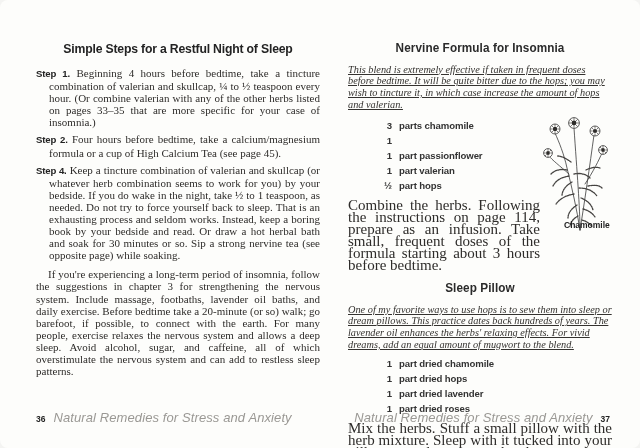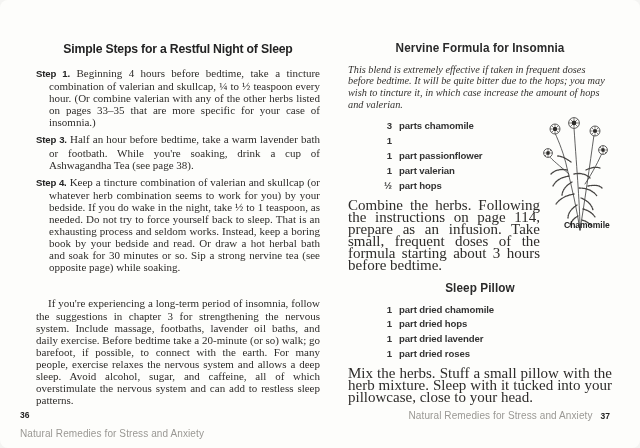--- a/index.html
+++ b/index.html
@@ -31,36 +31,36 @@
   .body-text {
     font: 11px/12.1px "Liberation Serif", serif;
     color: #2e2c2a; text-align: justify;
   }
   .step { margin-bottom: 5px; padding-left: 13px; text-indent: -13px; }
   .step-label {
     font-family: "Liberation Sans", sans-serif;
     font-weight: 700; font-size: 9.6px; color: #232323;
     letter-spacing: -0.15px;
   }
-  .closing-para { text-indent: 12px; margin-top: 24px; }
+  .closing-para { text-indent: 12px; margin-top: 7px; }
 
   
   .right-page {
     position: absolute; left: 348px; top: 40px; width: 264px;
   }
   .section-heading {
     font: 700 13.5px/1.15 "Liberation Sans", sans-serif;
     color: #2b2b2b; text-align: center;
     transform: scaleX(0.87);
     letter-spacing: 0.1px;
     margin-bottom: 8px;
   }
   .intro-text {
     font: italic 10.3px/11.7px "Liberation Serif", serif;
-    color: #34322f; margin-bottom: 8px; text-align: left;
+    color: #34322f; margin-bottom: 8px; text-align: left; text-decoration: underline;
   }
   .formula-row { display: flex; }
   .formula-left { width: 192px; flex: none; }
   .ing-list {
     margin: 2px 0 8px 24px;
     font-family: "Liberation Sans", sans-serif;
     font-weight: 700; font-size: 9.6px; color: #333;
     letter-spacing: -0.1px;
   }
   .ing-row { display: flex; margin-bottom: 3.8px; }
@@ -77,44 +77,44 @@
     white-space: nowrap;
   }
   .pillow-section { margin-top: 9px; }
 
   
   .footer {
     position: absolute; top: 410px;
     font-family: "Liberation Sans", sans-serif;
     display: flex; align-items: baseline; gap: 8px;
   }
-  .footer-left { left: 20px; flex-direction: column; }
+  .footer-left { left: 36px; }
   .footer-right { right: 30px; }
   .page-num { font-weight: 700; font-size: 8.5px; color: #232323; }
-  .running-title { font-size: 10px; color: #9a9894; letter-spacing: 0.1px; }
+  .running-title { font-size: 13px; color: #9a9894; letter-spacing: 0.1px; font-style: italic; }
 
   
   .ink-line { stroke: #3a3a3a; fill: none; stroke-width: 0.8; stroke-linecap: round; }
   .feather { stroke: #454341; fill: none; stroke-width: 1.3; stroke-dasharray: 1.6 1; stroke-linecap: round; }
   .petal-ring { stroke: #3a3a3a; fill: #fdfdfb; stroke-width: 0.8; }
   .disc { fill: #2e2c2a; }
   .petal-line { stroke: #4a4846; stroke-width: 0.7; }
 </style>
 </head>
 <body>
 
 <div class="spread">
 
   <div class="left-page">
     <h2 class="left-heading">Simple Steps for a Restful Night of Sleep</h2>
 
     <p class="body-text step"><span class="step-label">Step 1.</span> <span>Beginning 4 hours before bedtime, take a tincture combination of valerian and skullcap, ¼ to ½ teaspoon every hour. (Or combine valerian with any of the other herbs listed on pages 33–35 that are more specific for your case of insomnia.)</span></p>
 
-
-    <p class="body-text step"><span class="step-label">Step 3.</span> <span>Half an hour before bedtime, take a warm lavender bath or footbath. While you're soaking, drink a cup of Ashwagandha Tea (see page 38).</span></p>
+    <p class="body-text step"><span class="step-label">Step 2.</span> <span>Four hours before bedtime, take a calcium/magnesium formula or a cup of High Calcium Tea (see page 45).</span></p>
+
 
     <p class="body-text step"><span class="step-label">Step 4.</span> <span>Keep a tincture combination of valerian and skullcap (or whatever herb combination seems to work for you) by your bedside. If you do wake in the night, take ½ to 1 teaspoon, as needed. Do not try to force yourself back to sleep. That is an exhausting process and seldom works. Instead, keep a boring book by your bedside and read. Or draw a hot herbal bath and soak for 30 minutes or so. Sip a strong nervine tea (see opposite page) while soaking.</span></p>
 
     <p class="body-text closing-para">If you're experiencing a long-term period of insomnia, follow the suggestions in chapter 3 for strengthening the nervous system. Include massage, footbaths, lavender oil baths, and daily exercise. Before bedtime take a 20-minute (or so) walk; go barefoot, if possible, to connect with the earth. For many people, exercise relaxes the nervous system and allows a deep sleep. Avoid alcohol, sugar, and caffeine, all of which overstimulate the nervous system and can add to restless sleep patterns.</p>
   </div>
 
   <div class="right-page">
     <h2 class="section-heading">Nervine Formula for Insomnia</h2>
     <p class="intro-text">This blend is extremely effective if taken in frequent doses before bedtime. It will be quite bitter due to the hops; you may wish to tincture it, in which case increase the amount of hops and valerian.</p>
 
@@ -224,20 +224,21 @@
               <line class="petal-line" x1="-1.5" y1="-1.5" x2="-3.1" y2="-3.1"></line>
               <circle class="disc" r="1.9"></circle>
             </g>
         </svg>
         <span class="ill-caption">Chamomile</span>
       </div>
     </div>
 
     <div class="pillow-section">
       <h2 class="section-heading">Sleep Pillow</h2>
+      <p class="intro-text">One of my favorite ways to use hops is to sew them into sleep or dream pillows. This practice dates back hundreds of years. The lavender oil enhances the herbs' relaxing effects. For vivid dreams, add an equal amount of mugwort to the blend.</p>
       <div class="ing-list">
         <div class="ing-row">
             <span class="ing-qty">1</span>
             <span>part dried chamomile</span>
           </div>
         <div class="ing-row">
             <span class="ing-qty">1</span>
             <span>part dried hops</span>
           </div>
         <div class="ing-row">

